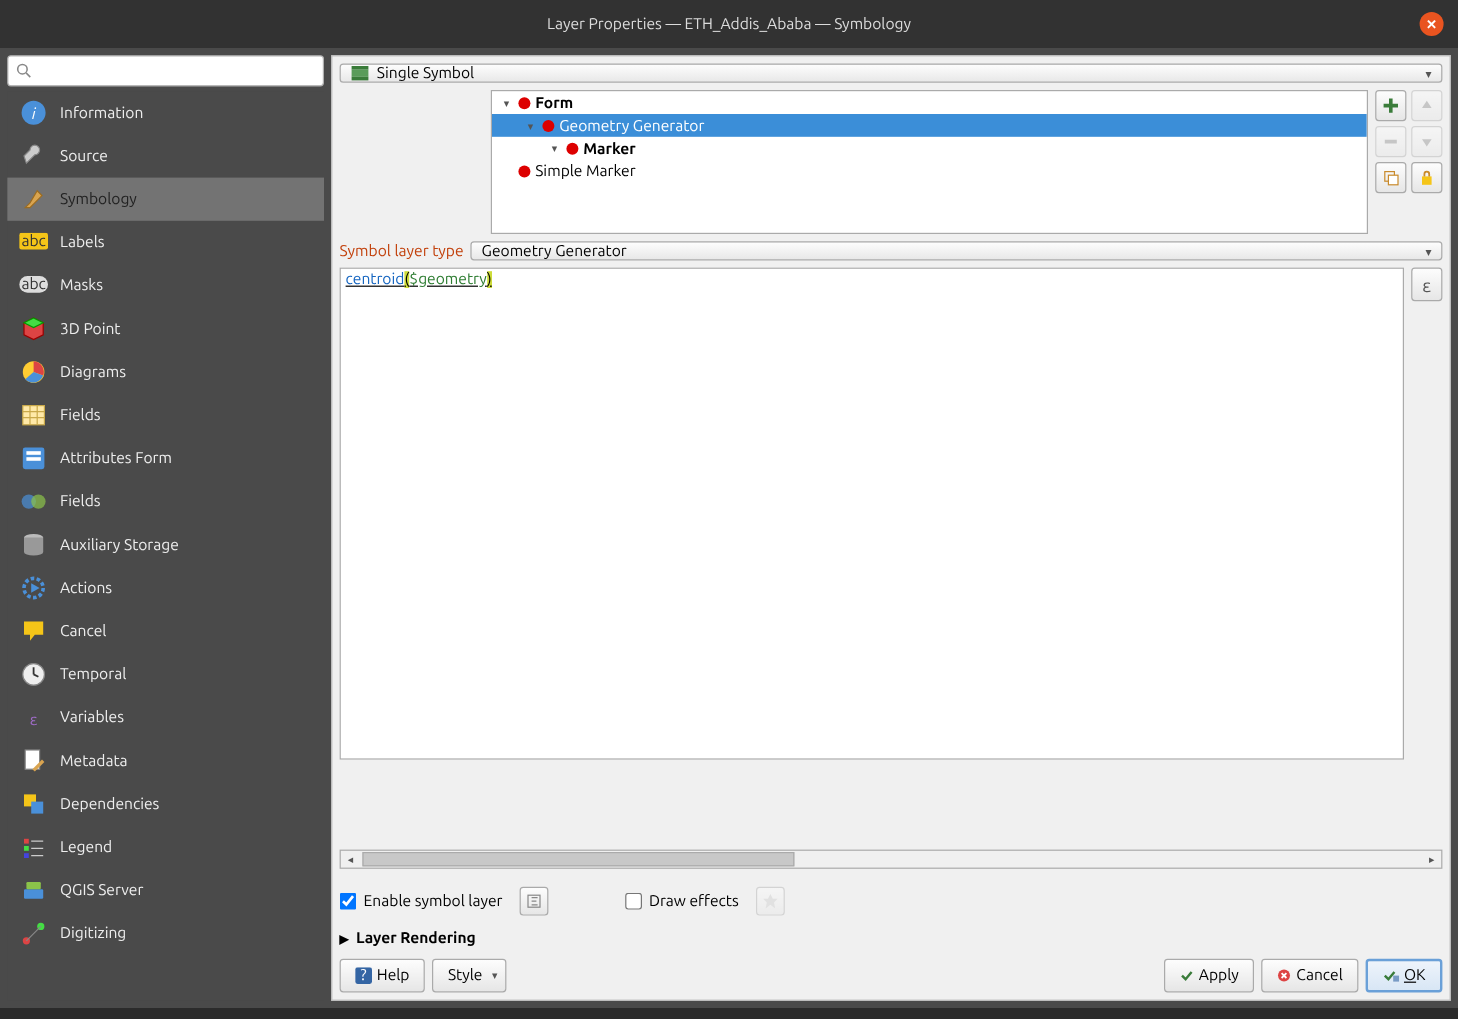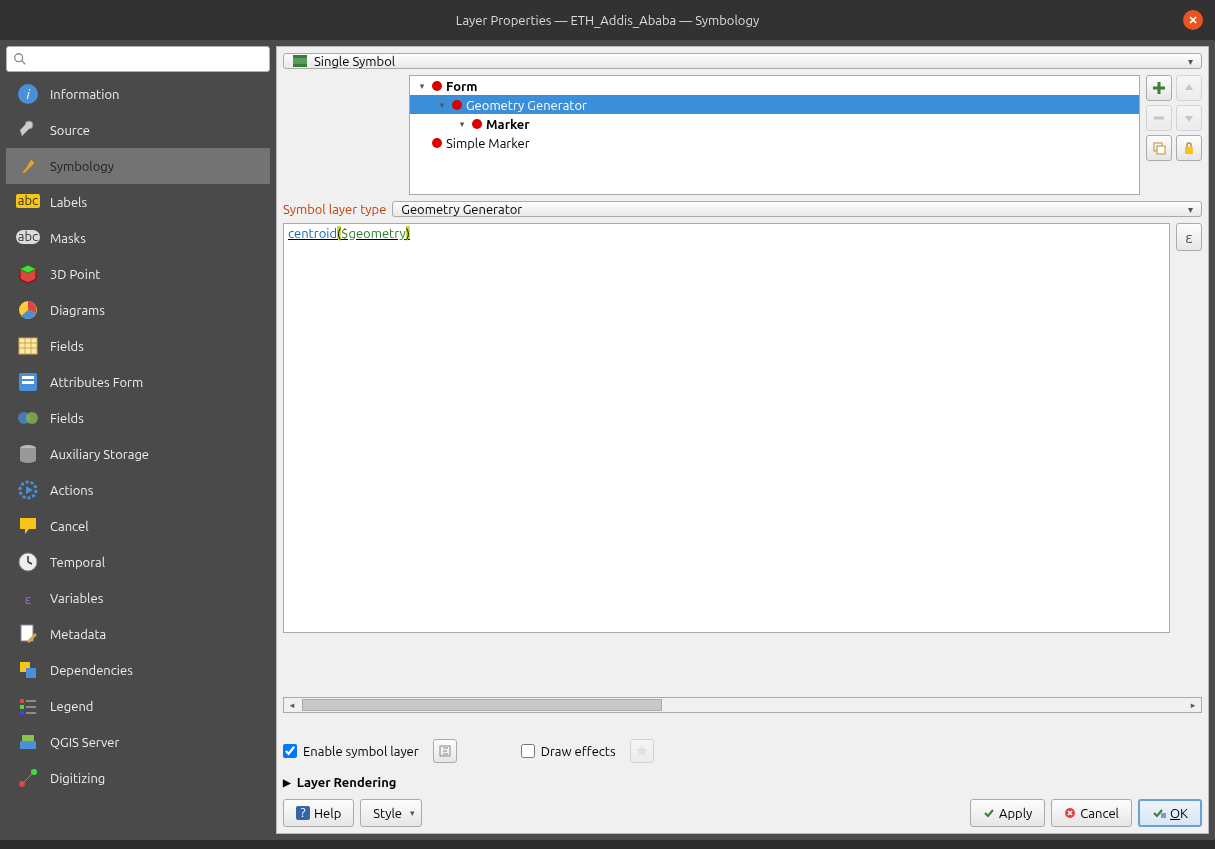--- a/index.html
+++ b/index.html
@@ -344,21 +344,21 @@
         </div>
     </div>
 
     <div class="hscroll">
       <span class="arrow">◂</span>
       <div class="thumb"></div>
       <span style="flex:1"></span>
       <span class="arrow">▸</span>
     </div>
 
-    <div class="checkrow" style="gap:24px;margin-top:20px">
+    <div class="checkrow" style="gap:24px;margin-top:9px">
       <div class="checkrow">
         <input type="checkbox" checked="" style="">
         <label>Enable symbol layer</label>
         <div class="sqbtn" style="width:24px;height:24px;margin-left:8px">
             <svg width="14" height="14">
               <rect x="2" y="2" width="10" height="10" fill="none" stroke="#888"></rect>
               <path d="M5 4 H10 M5 7 H9 M5 10 H10" stroke="#888"></path>
             </svg>
           </div>
       </div>

